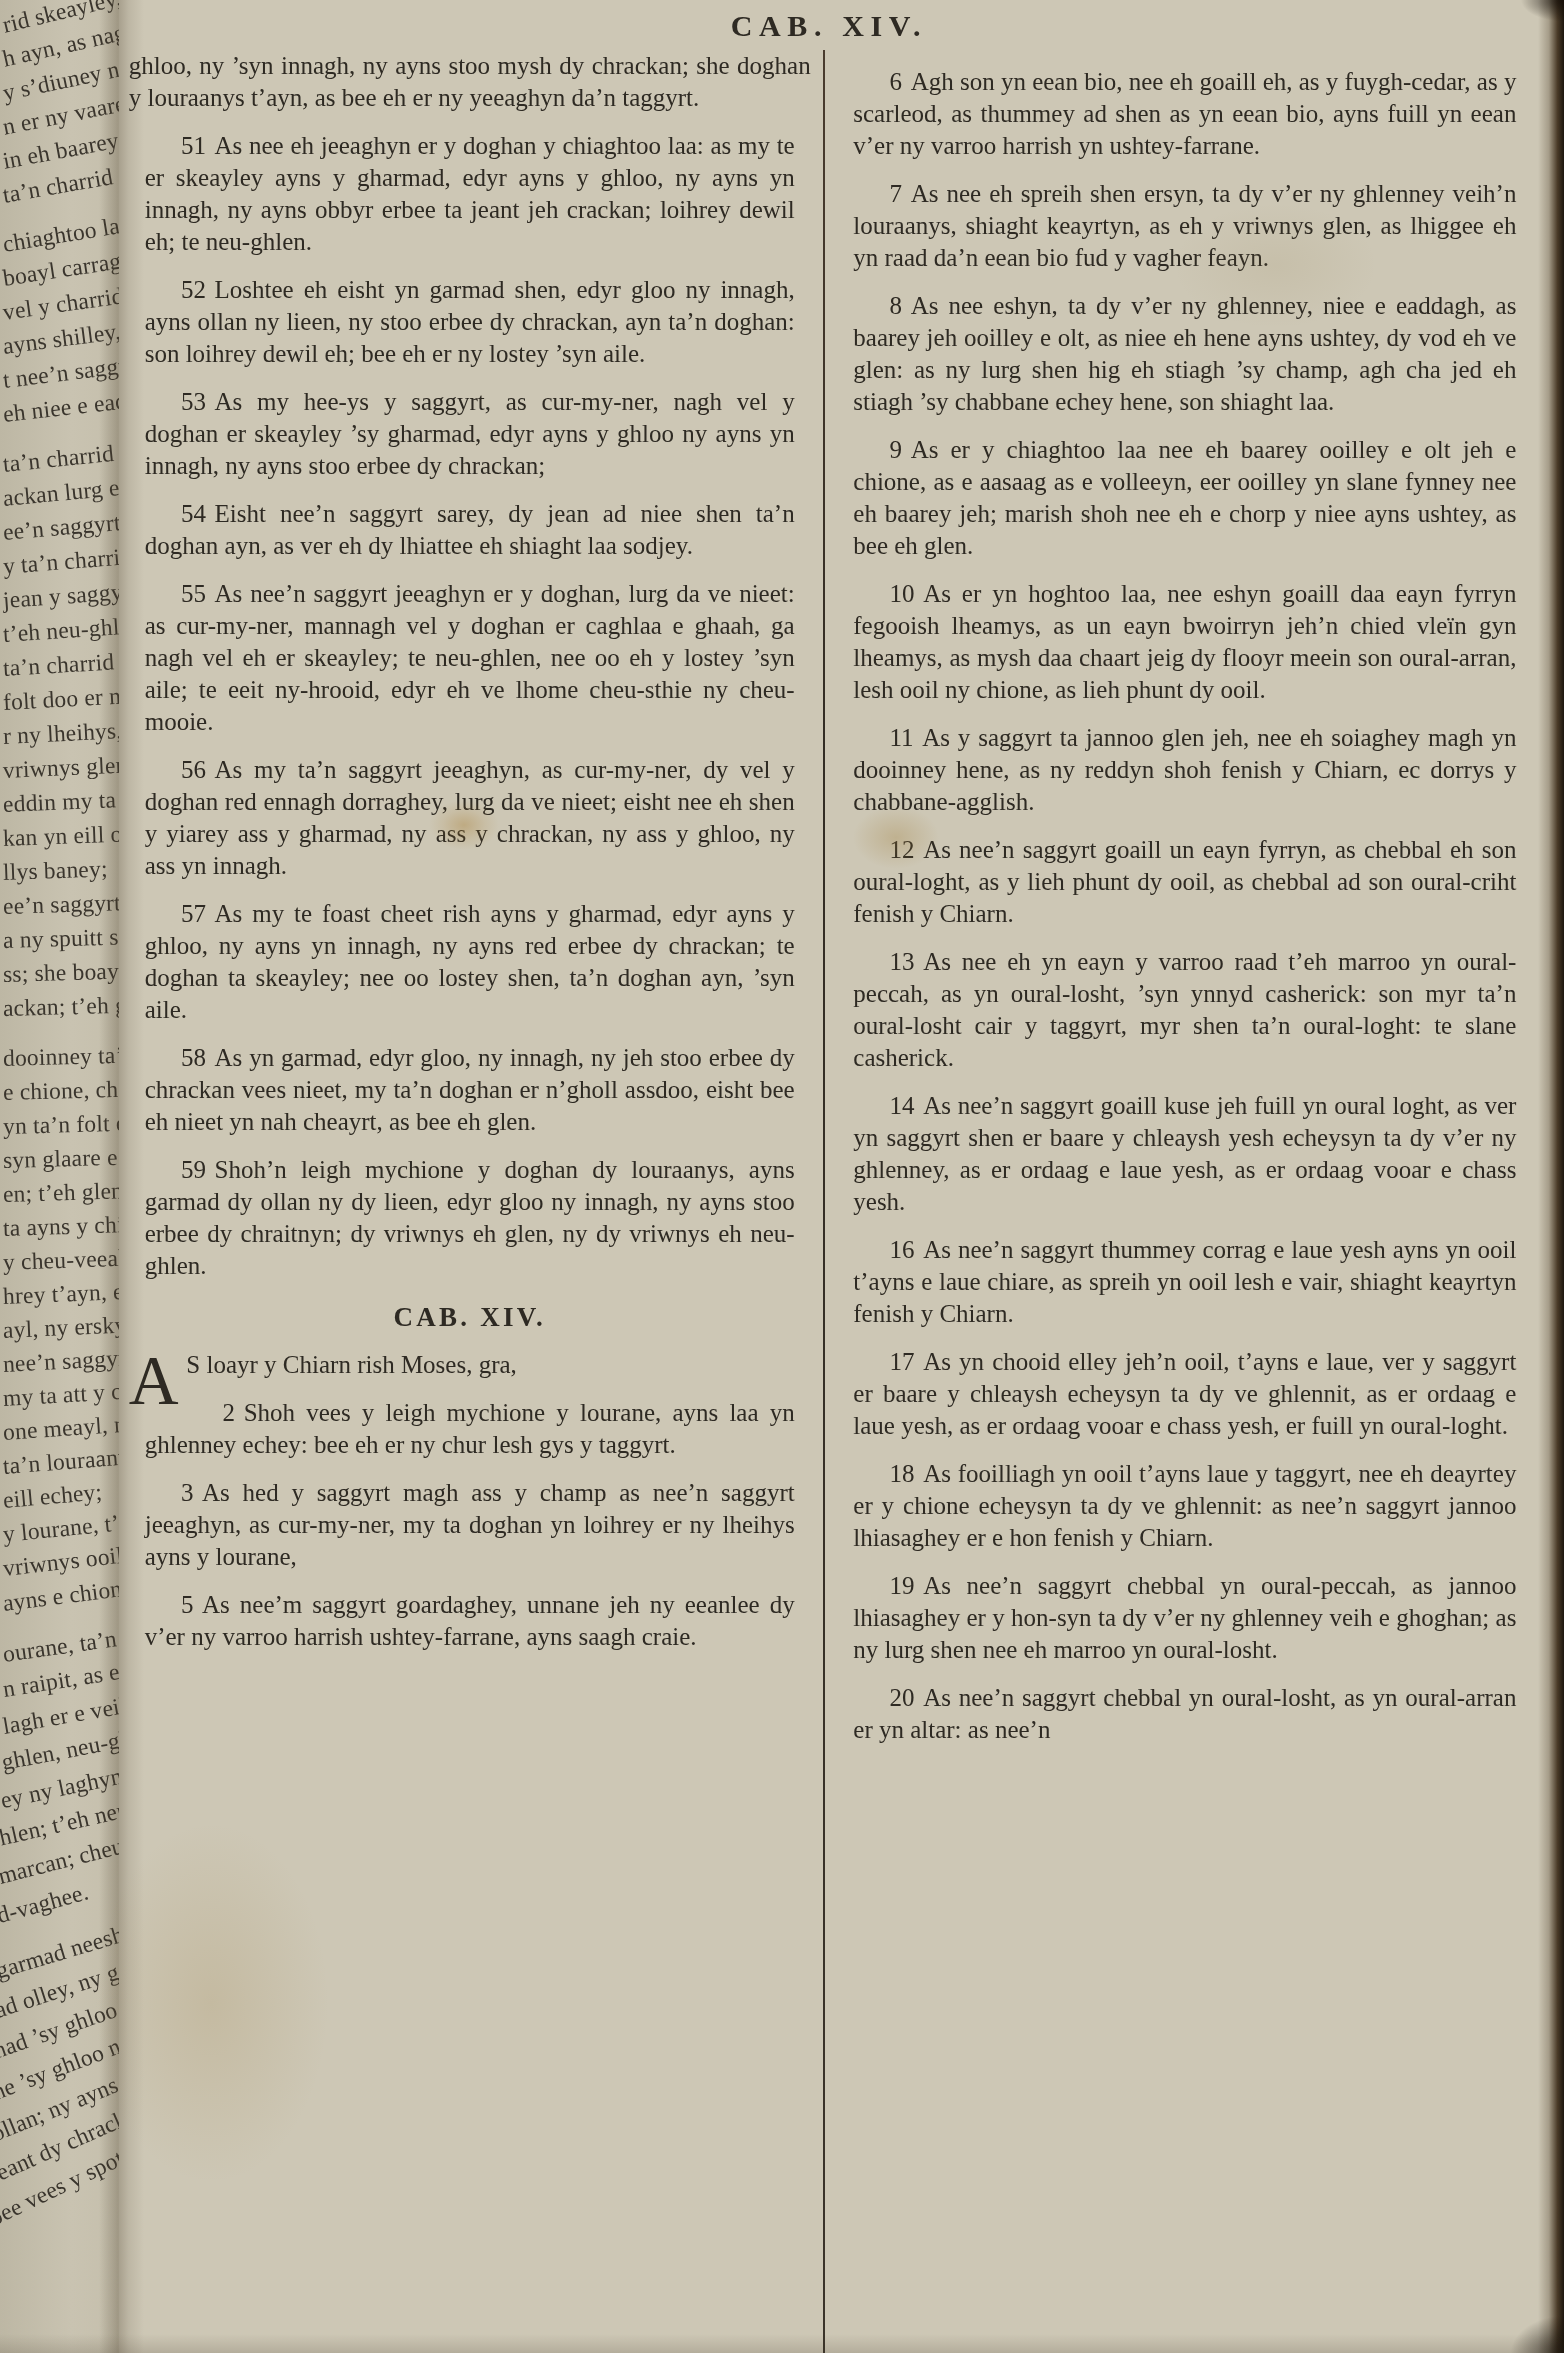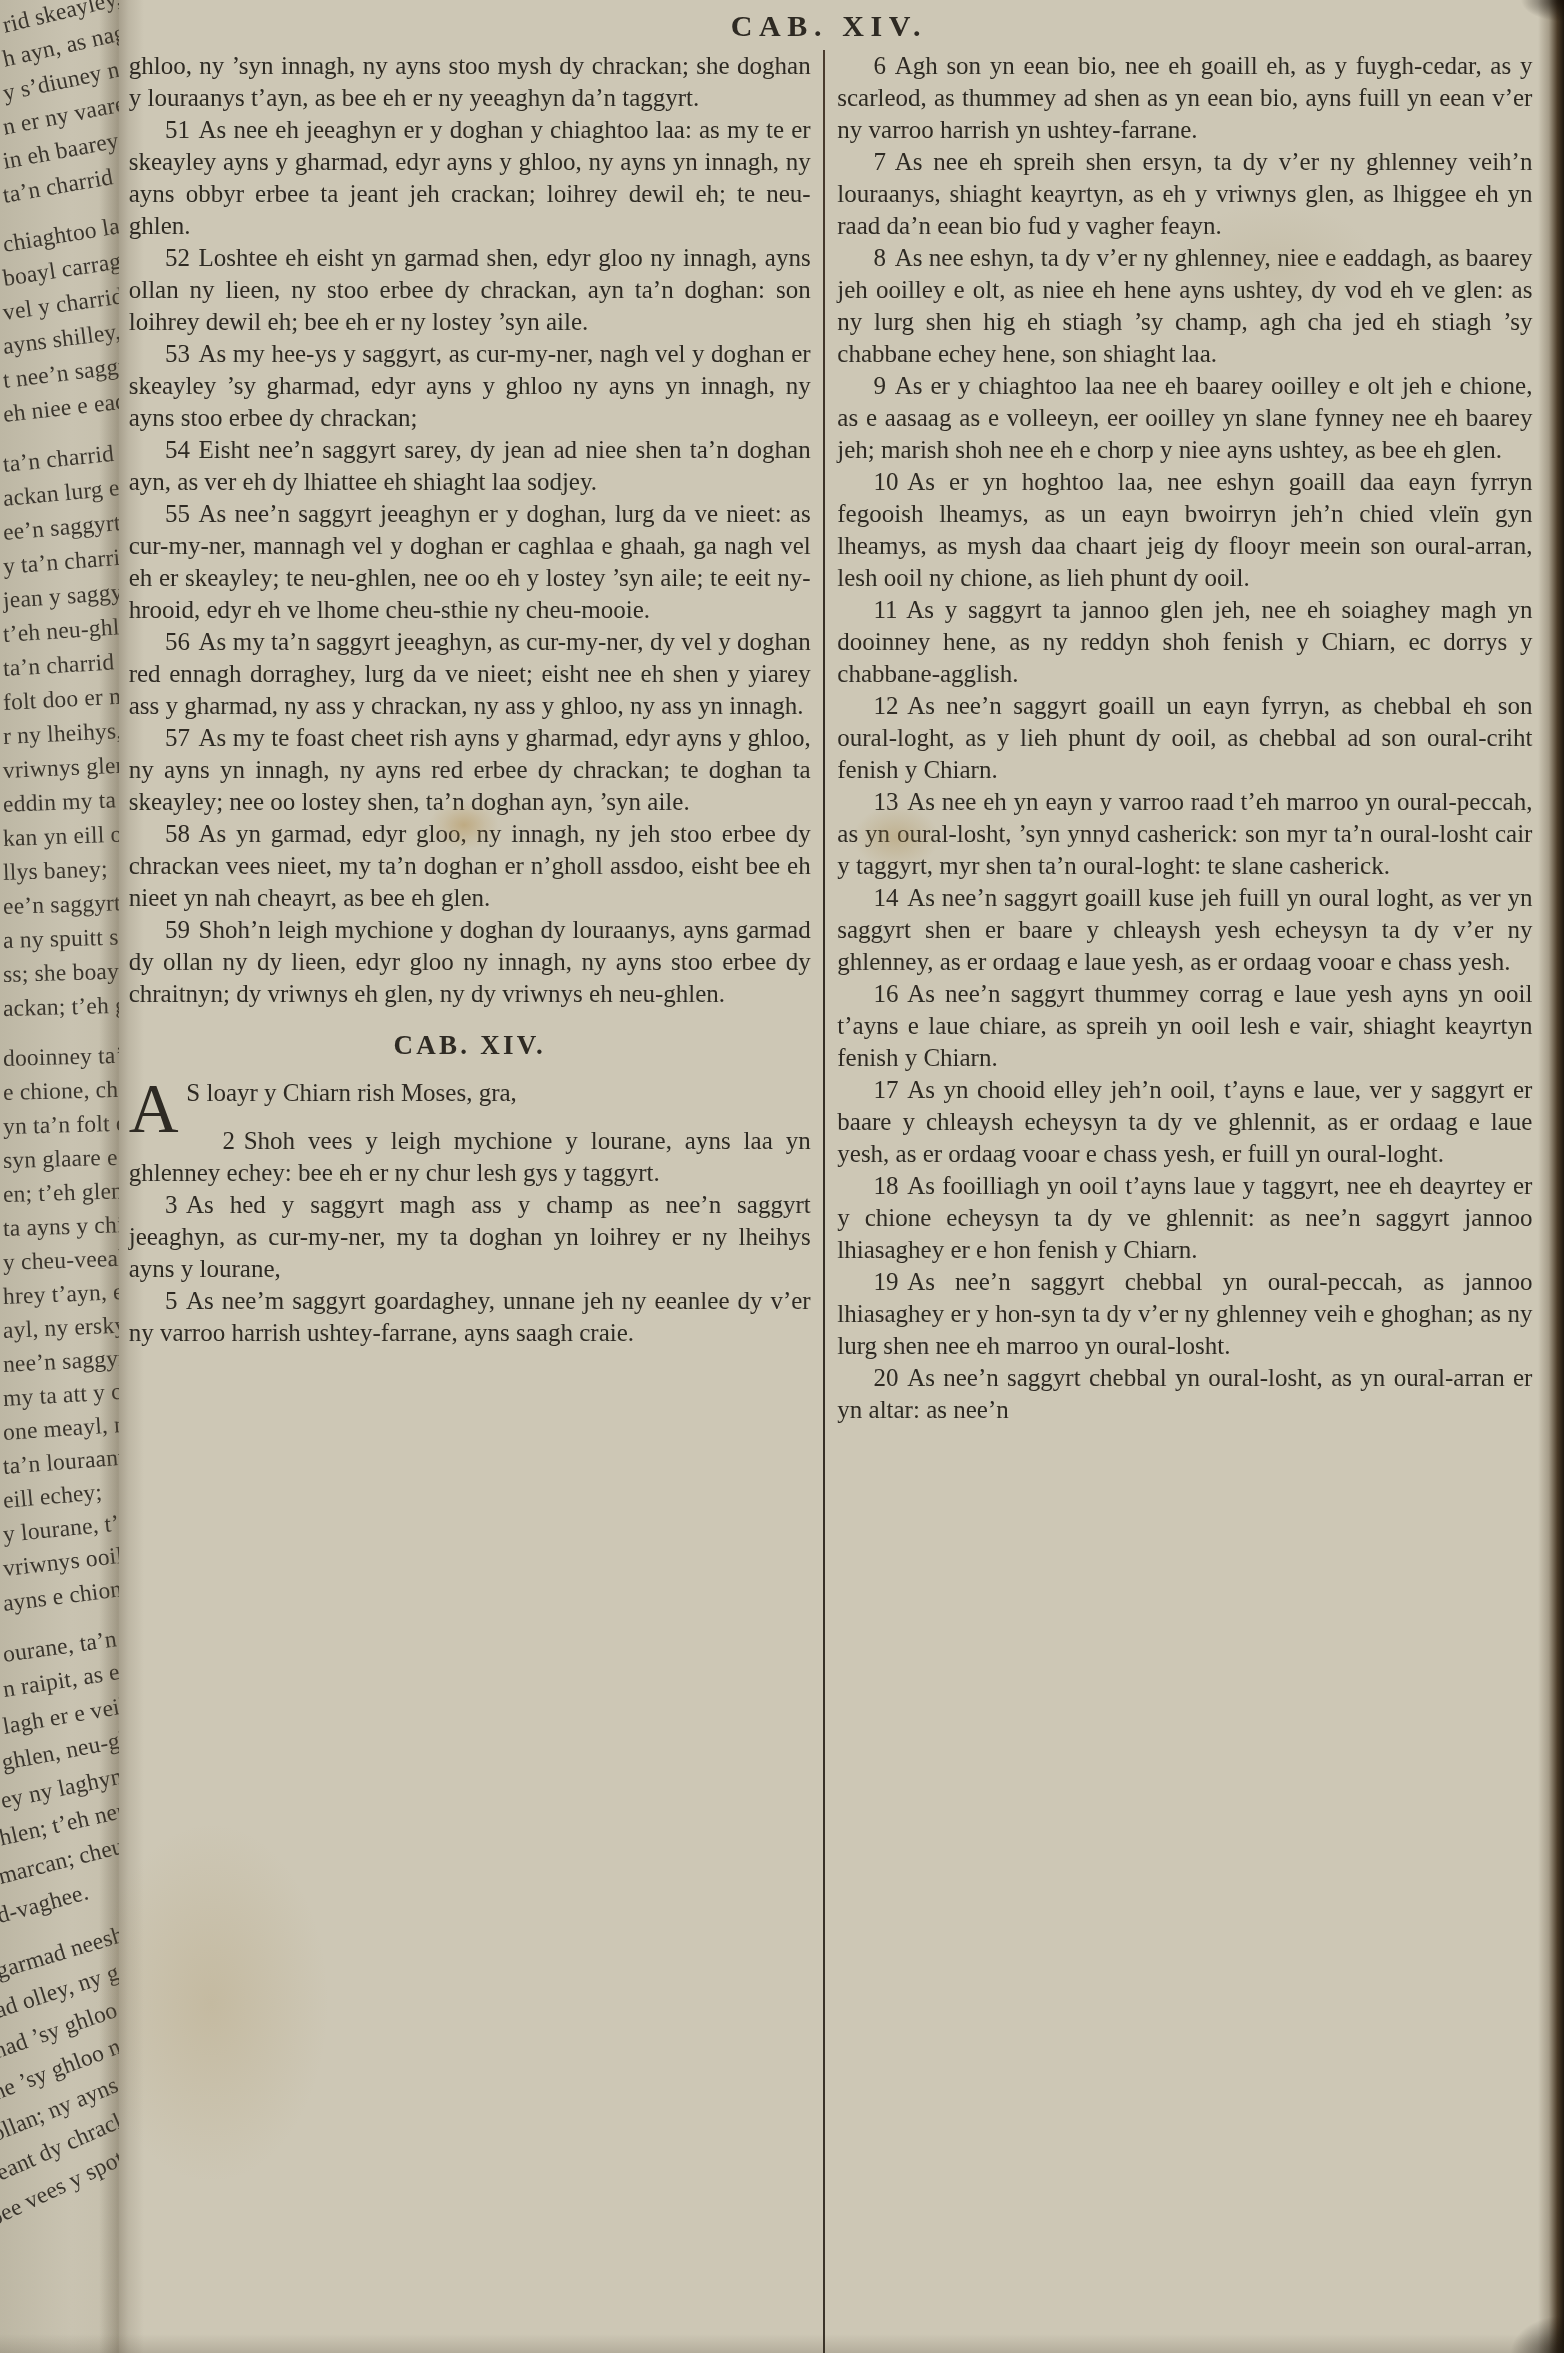--- a/index.html
+++ b/index.html
@@ -35,21 +35,21 @@
   .content{position:absolute;left:124px;right:31px;top:0;bottom:0;color:#2e2a23;}
   .running-head{
     text-align:center;font-weight:bold;font-size:30px;letter-spacing:0.22em;
     padding-top:9.4px;height:39px;
   }
   .columns{position:absolute;left:4.7px;right:1.6px;top:50px;bottom:0;display:flex;}
   .col{font-size:25px;line-height:32px;text-align:justify;}
   .col-left{width:682px;}
   .col-right{flex:1;min-width:0;}
   .divider{width:1.6px;margin:0 12.5px 0 12.5px;background:linear-gradient(#4a3c2e,#332d24 30%,#3b342a);}
-  .verse{margin:0;text-indent:1.45em;}
+  .verse{margin:16px;text-indent:1.45em;}
   .cont{margin:0;text-indent:0;}
   .vnum{margin-right:8.6px;}
   .chapter-heading{
     text-align:center;font-weight:bold;font-size:27px;letter-spacing:0.12em;
     margin:19px 0 14px;text-indent:0;
   }
   .dropcap{
     float:left;font-size:69px;line-height:58px;padding:3.1px 7.8px 0 0;
     font-weight:normal;
   }

